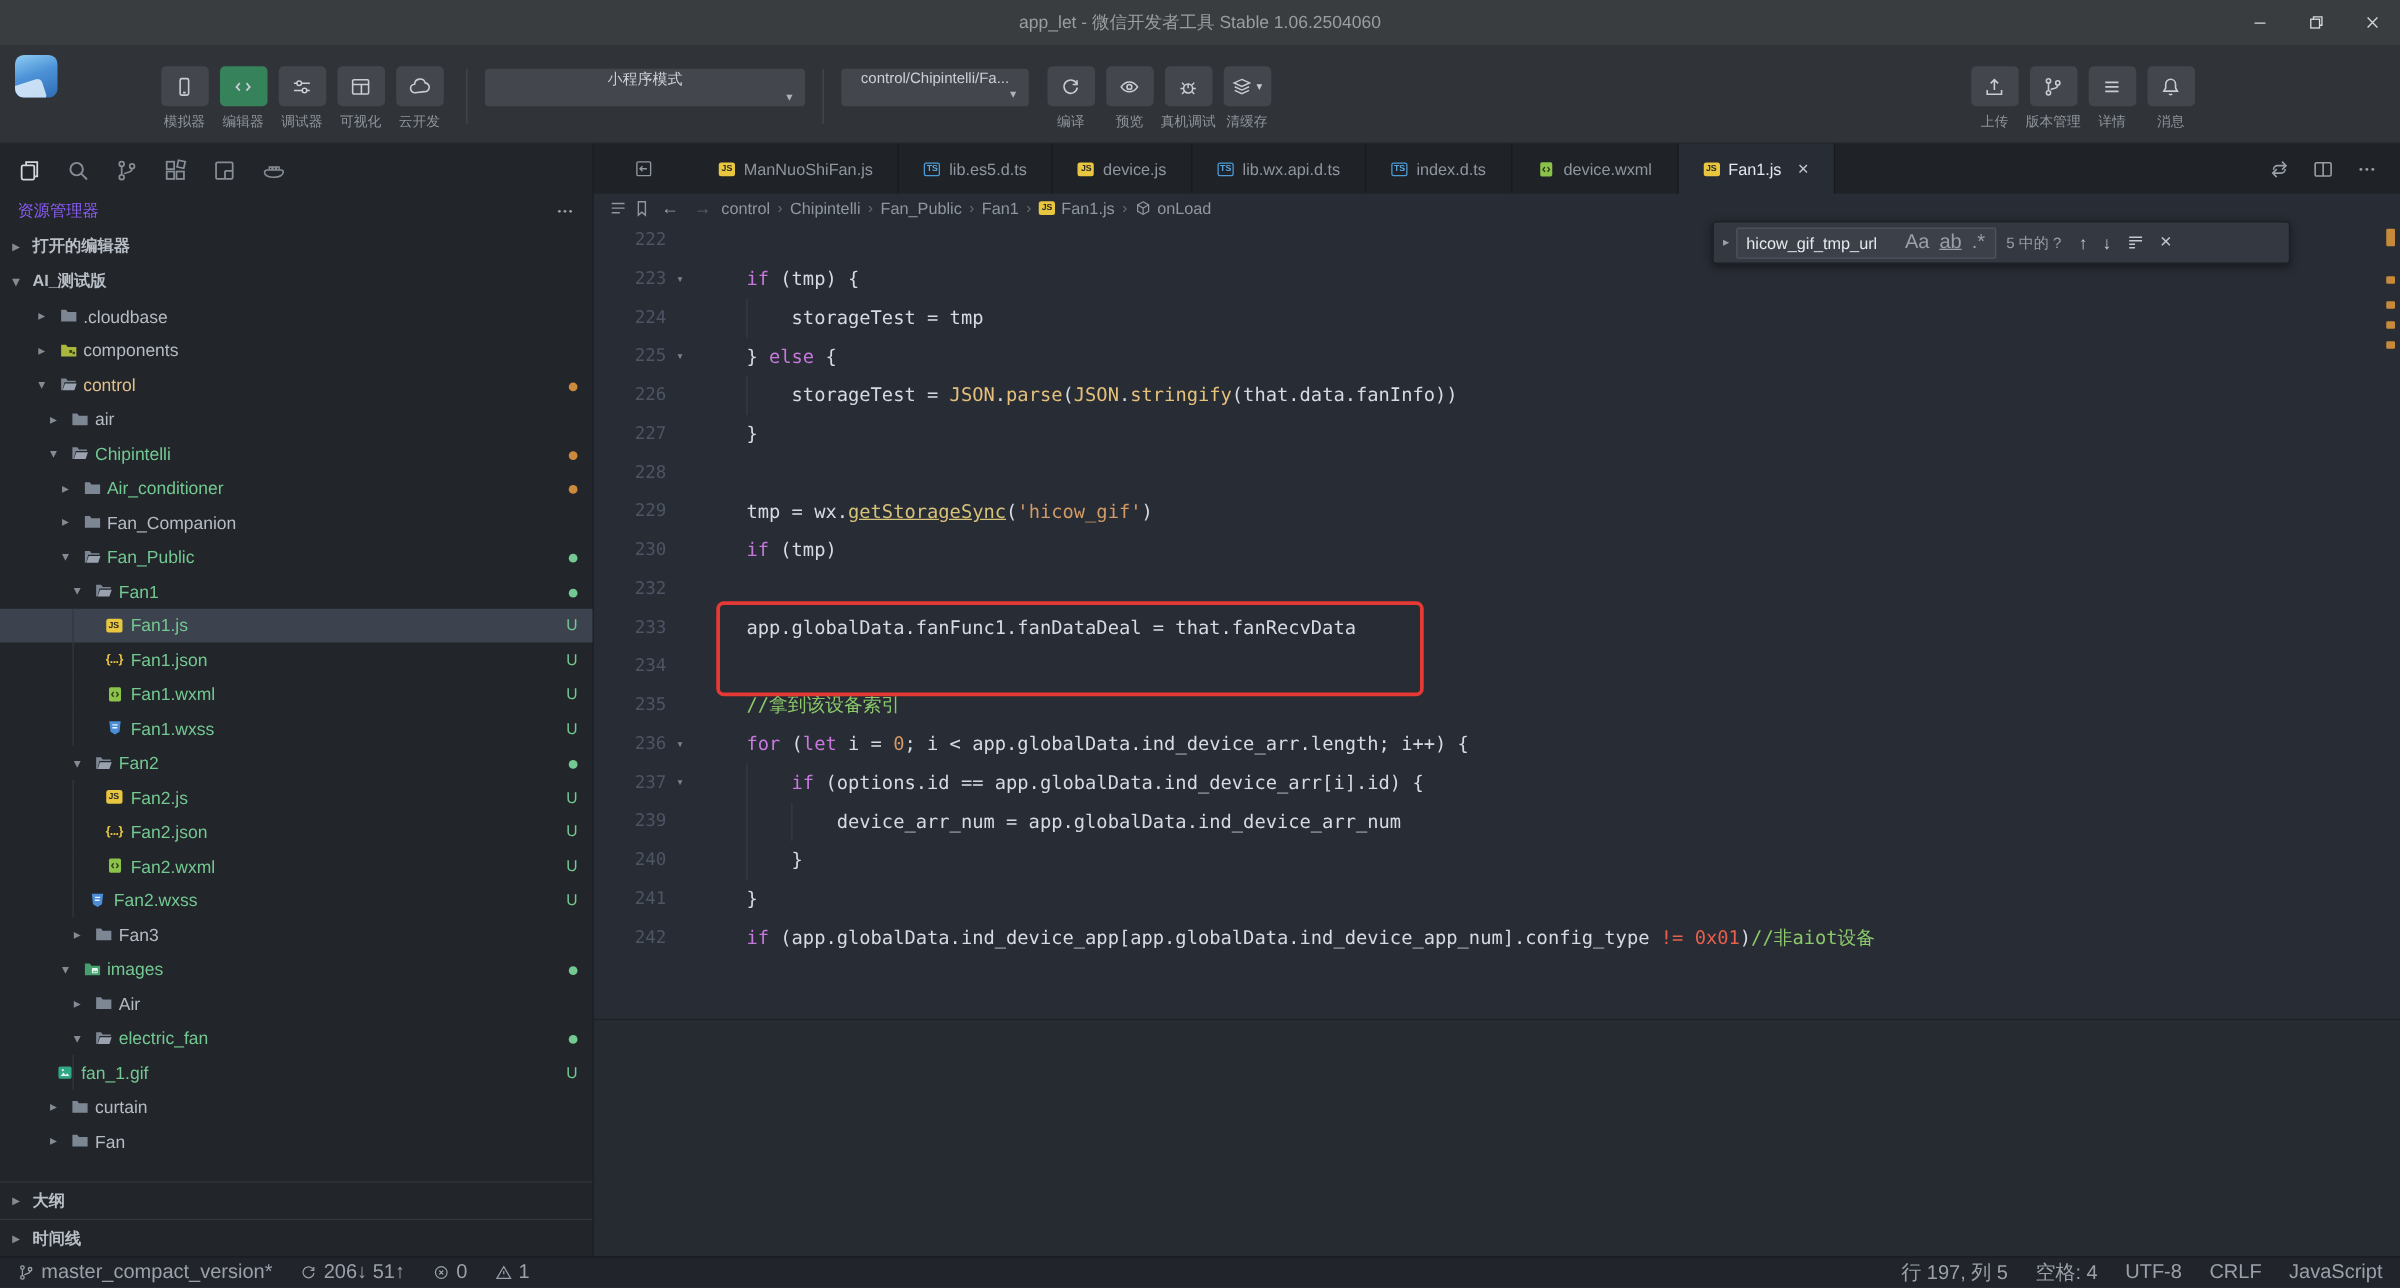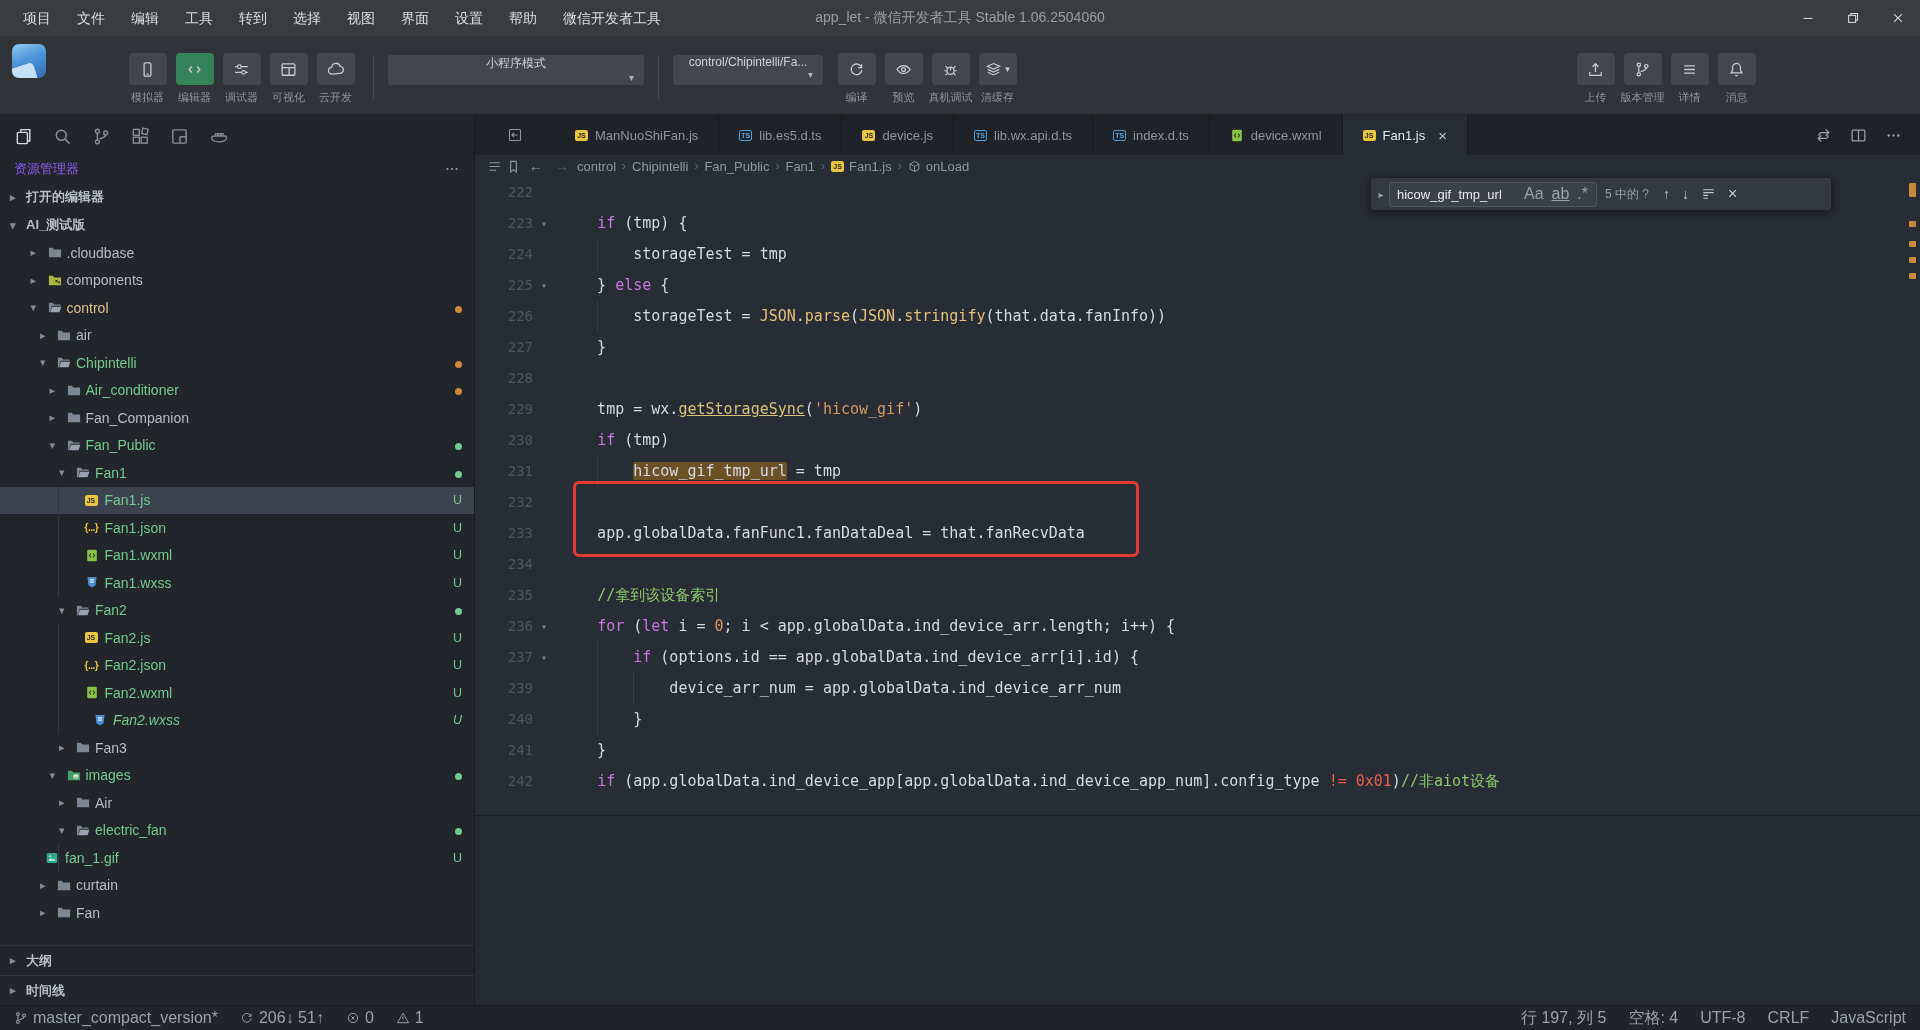--- a/index.html
+++ b/index.html
@@ -131,33 +131,20 @@
   .sb-right { margin-left:auto; display:flex; align-items:center; }
   .sb-right .sb-item { margin:0 0 0 22px; }
 </style>
 </head>
 <body>
 
 <div id="app">
 
   <div class="titlebar">
     <div class="win-title">app_let - 微信开发者工具 Stable 1.06.2504060</div>
-    <div class="menus" id="menus">
-        <span class="menu-item">项目</span>
-        <span class="menu-item">文件</span>
-        <span class="menu-item">编辑</span>
-        <span class="menu-item">工具</span>
-        <span class="menu-item">转到</span>
-        <span class="menu-item">选择</span>
-        <span class="menu-item">视图</span>
-        <span class="menu-item">界面</span>
-        <span class="menu-item">设置</span>
-        <span class="menu-item">帮助</span>
-        <span class="menu-item">微信开发者工具</span>
-      </div>
     <div class="win-controls">
       <div class="win-btn">
           <span class="icon">
             <svg width="14" height="14" viewBox="0 0 16 16">
               <path d="M3 8.5h10" stroke="currentColor" fill="none" stroke-width="1.2"></path>
             </svg>
           </span>
         </div>
       <div class="win-btn">
           <span class="icon">
@@ -599,21 +586,21 @@
               <span class="icon">
                 <svg width="14" height="15" viewBox="0 0 16 16">
                   <rect x="2.5" y="1.5" width="11" height="13" rx="1.5" fill="#8bc34a"></rect>
                   <path d="M6.8 5.8L5 8l1.8 2.2M9.2 5.8L11 8l-1.8 2.2" stroke="#2c3d14" fill="none" stroke-width="1.2"></path>
                 </svg>
               </span>
             </div>
             <span class="tlabel green">Fan2.wxml</span>
             <span class="tbadge badge-u">U</span>
           </div>
-          <div class="trow" style="padding-left: 77px; font-style: italic;">
+          <div class="trow" style="padding-left: 55px;">
             <i class="tguide"></i>
             <span class="chev"></span>
             <div class="ticon">
               <span class="icon">
                 <svg width="14" height="15" viewBox="0 0 16 16">
                   <path d="M2.8 1.8h10.4l-1.1 9.4L8 13.8l-4.1-2.6z" fill="#4b8ed6"></path>
                   <path d="M5.6 5h4.8M5.6 7.6h4.4" stroke="#eaf2fb" fill="none" stroke-width="1.3"></path>
                 </svg>
               </span>
             </div>
@@ -871,25 +858,20 @@
             </div>
             <div class="cline">
               <span class="ln">229</span>
               <span class="fold"></span>
               <span class="ctext"><span class="tok-fg">    tmp = wx.</span><span class="tok-me">getStorageSync</span><span class="tok-fg">(</span><span class="tok-st">'hicow_gif'</span><span class="tok-fg">)</span></span>
             </div>
             <div class="cline">
               <span class="ln">230</span>
               <span class="fold"></span>
               <span class="ctext"><span class="tok-fg">    </span><span class="tok-kw">if</span><span class="tok-fg"> (tmp)</span></span>
-            </div>
-            <div class="cline">
-              <span class="ln">231</span>
-              <span class="fold"></span>
-              <span class="ctext"><i class="guide" style="left: 42.12px;"></i><span class="tok-fg">        </span><span class="tok-hl">hicow_gif_tmp_url</span><span class="tok-fg"> = tmp</span></span>
             </div>
             <div class="cline">
               <span class="ln">232</span>
               <span class="fold"></span>
               <span class="ctext"></span>
             </div>
             <div class="cline">
               <span class="ln">233</span>
               <span class="fold"></span>
               <span class="ctext"><span class="tok-fg">    app.globalData.fanFunc1.fanDataDeal = that.fanRecvData</span></span>

